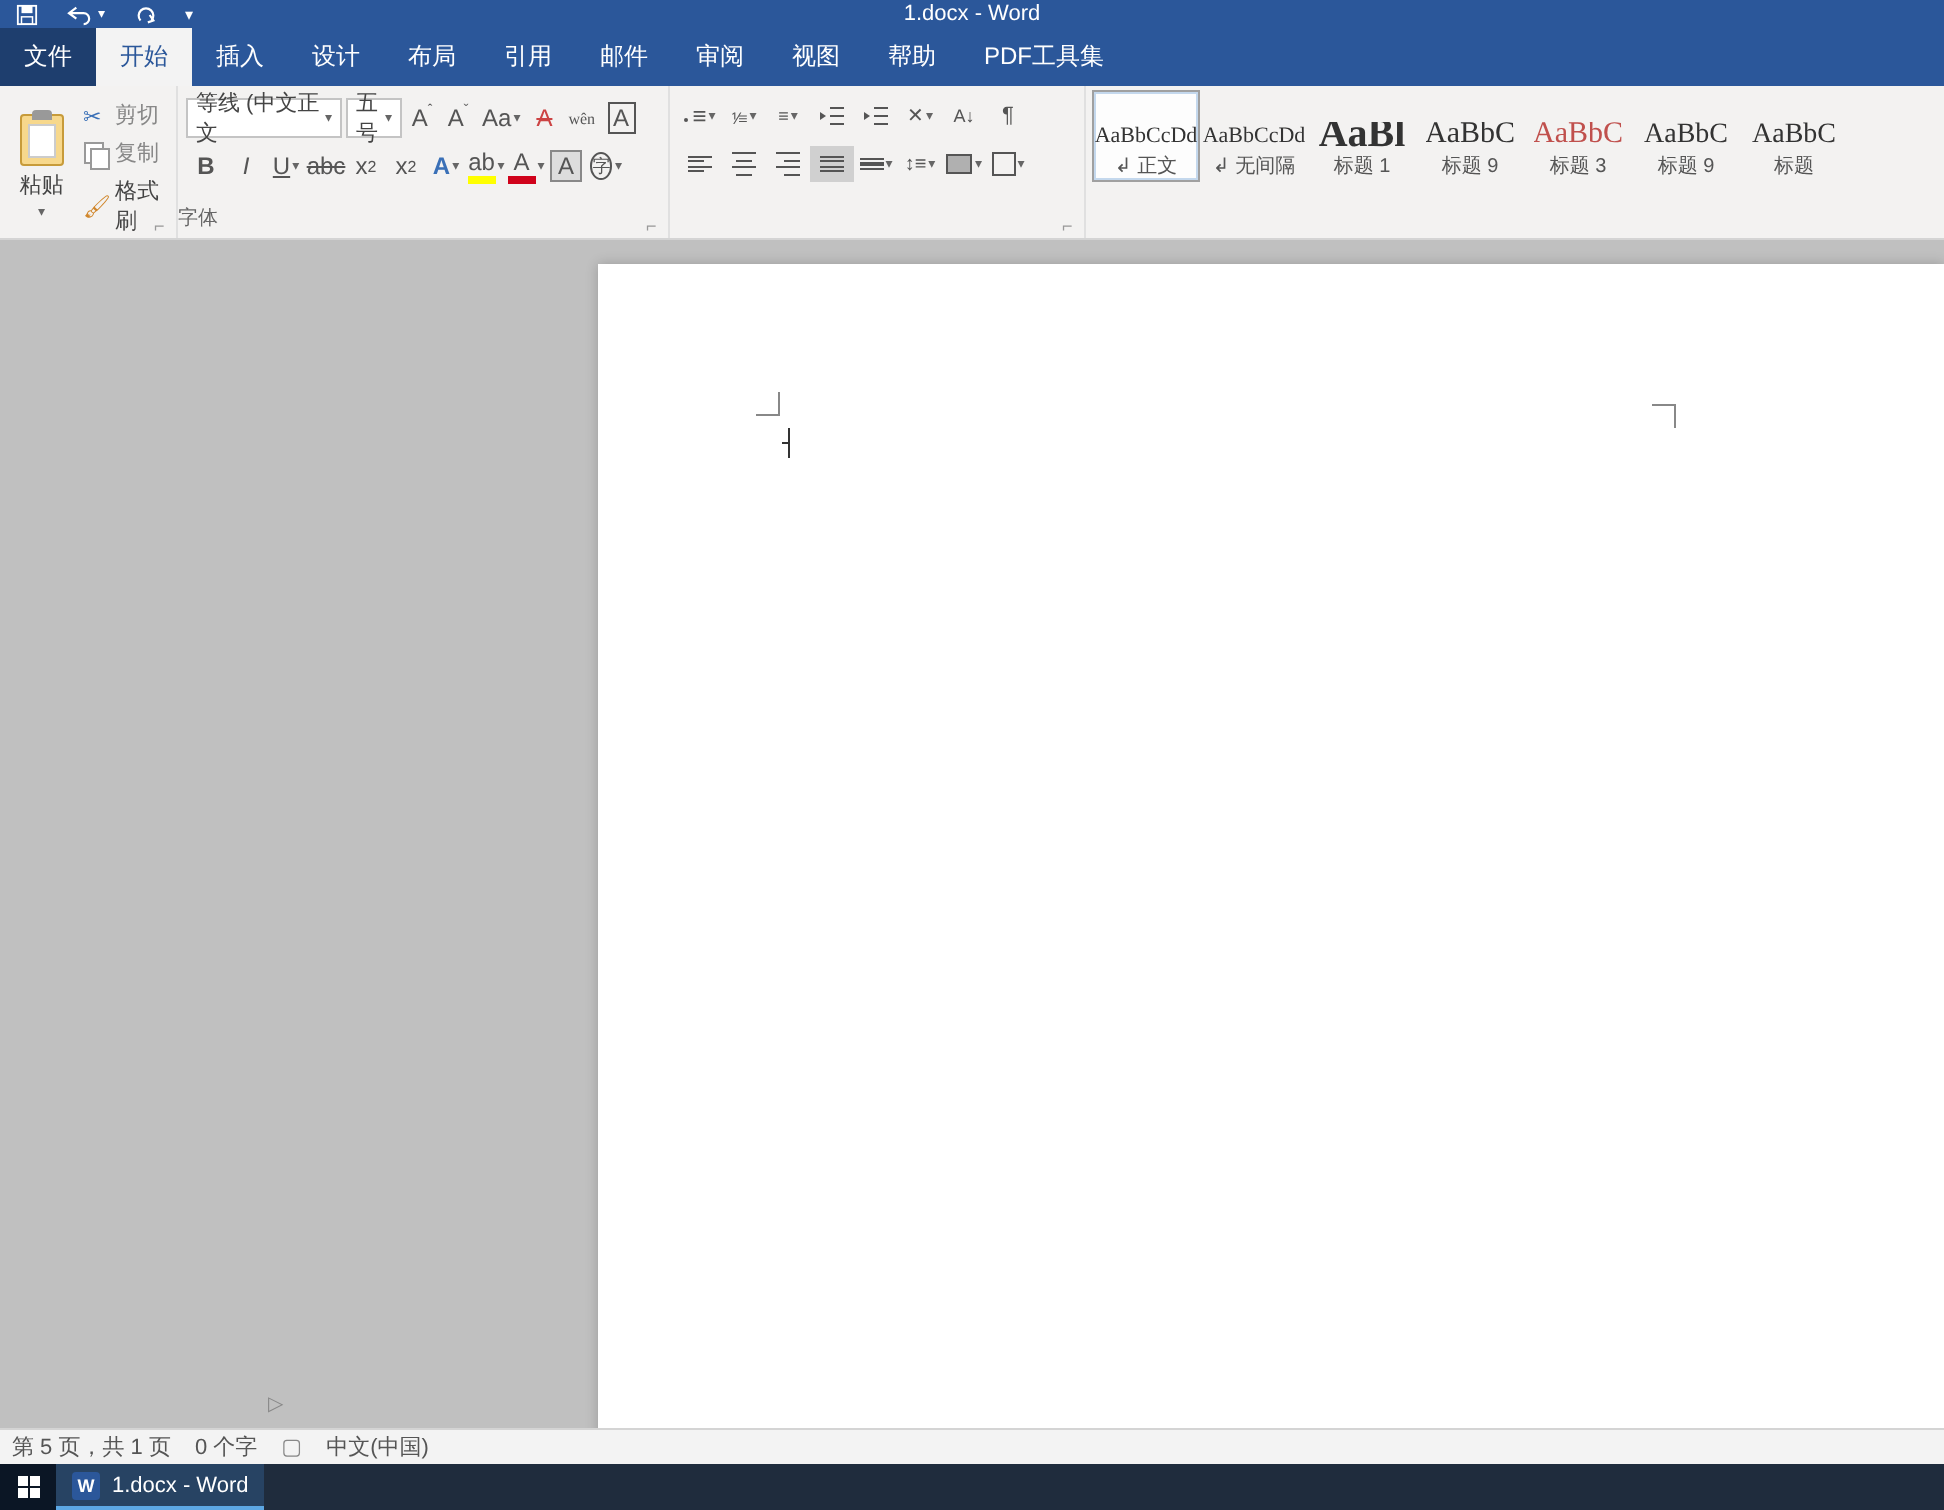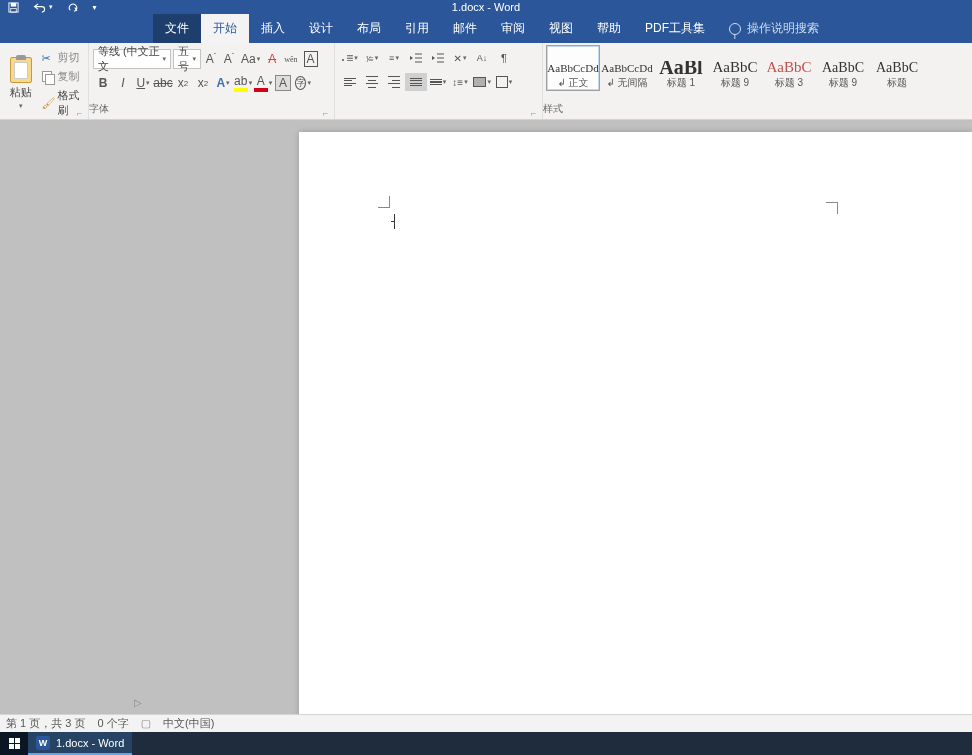--- a/index.html
+++ b/index.html
@@ -5,21 +5,21 @@
     * { margin: 0; padding: 0; box-sizing: border-box; }
     body { font-family: "Microsoft YaHei", "Segoe UI", sans-serif; font-size: 12px; overflow: hidden; background: #c0c0c0; width: 972px; height: 755px; position: relative; }
 
     
     .titlebar { background: #2b579a; height: 14px; display: flex; align-items: center; color: #fff; font-size: 11px; position: relative; }
     .qat { display: flex; align-items: center; gap: 14px; padding-left: 8px; }
     .qat-item { color: #fff; cursor: pointer; display: flex; align-items: center; }
     .titlebar-center { position: absolute; left: 50%; transform: translateX(-50%); color: #fff; }
 
     
-    .menubar { background: #2b579a; height: 29px; display: flex; align-items: stretch; justify-content: center; }
+    .menubar { background: #2b579a; height: 29px; display: flex; align-items: stretch; }
     .menu-item { color: #fff; padding: 0 12px; display: flex; align-items: center; font-size: 12px; cursor: pointer; }
     .menu-item.active { background: #f3f3f3; color: #2b579a; }
     .menu-item.first { background: #1e3e6e; }
     .tell-me { display: flex; align-items: center; color: #cfdced; padding-left: 12px; gap: 6px; }
     .tell-me-icon { width: 12px; height: 12px; border: 1.4px solid #cfdced; border-radius: 50%; position: relative; }
     .tell-me-icon::after { content: ""; position: absolute; width: 1.4px; height: 5px; background: #cfdced; bottom: -5px; left: 50%; transform: translateX(-50%); }
 
     
     .ribbon { background: #f3f2f1; height: 77px; display: flex; border-bottom: 1px solid #d4d4d4; }
     .group { border-right: 1px solid #e0e0e0; display: flex; flex-direction: column; position: relative; }
@@ -135,24 +135,20 @@
   <div class="menu-item active">开始</div>
   <div class="menu-item">插入</div>
   <div class="menu-item">设计</div>
   <div class="menu-item">布局</div>
   <div class="menu-item">引用</div>
   <div class="menu-item">邮件</div>
   <div class="menu-item">审阅</div>
   <div class="menu-item">视图</div>
   <div class="menu-item">帮助</div>
   <div class="menu-item">PDF工具集</div>
-  <div class="tell-me">
-    <span class="tell-me-icon"></span>
-    <span>操作说明搜索</span>
-  </div>
 </div>
 
 <div class="ribbon">
 
   <div class="group clipboard-group">
     <div class="group-body">
       <div class="paste-btn">
         <span class="paste-clipboard"></span>
         <span class="paste-text">粘贴</span>
         <span style="font-size:7px;color:#666;">▾</span>
@@ -366,40 +362,39 @@
         <div class="style-item">
           <div class="style-preview" style="font-size:14px;">AaBbC</div>
           <div class="style-name">标题 9</div>
         </div>
         <div class="style-item">
           <div class="style-preview" style="font-size:14px;">AaBbC</div>
           <div class="style-name">标题</div>
         </div>
       </div>
     </div>
-    <div class="group-label">样式</div>
   </div>
 
 </div>
 
 <div class="docarea">
   <div class="left-gap">
     <span style="position:absolute;bottom:6px;left:134px;color:#888;font-size:10px;">▷</span>
   </div>
   <div class="page">
     <div class="page-corner-tl"></div>
     <div class="page-corner-tr-wrap">
         <div class="page-corner-tr"></div>
       </div>
     <div class="cursor-tick"></div>
   </div>
 </div>
 
 <div class="statusbar">
-  <span>第 1 页，共 3 页</span>
+  <span>第 5 页，共 1 页</span>
   <span>0 个字</span>
   <span style="color:#888;">▢</span>
   <span>中文(中国)</span>
 </div>
 
 <div class="taskbar">
   <div class="task-item start-btn">
     <span class="win-flag">
         <span></span>
         <span></span>

